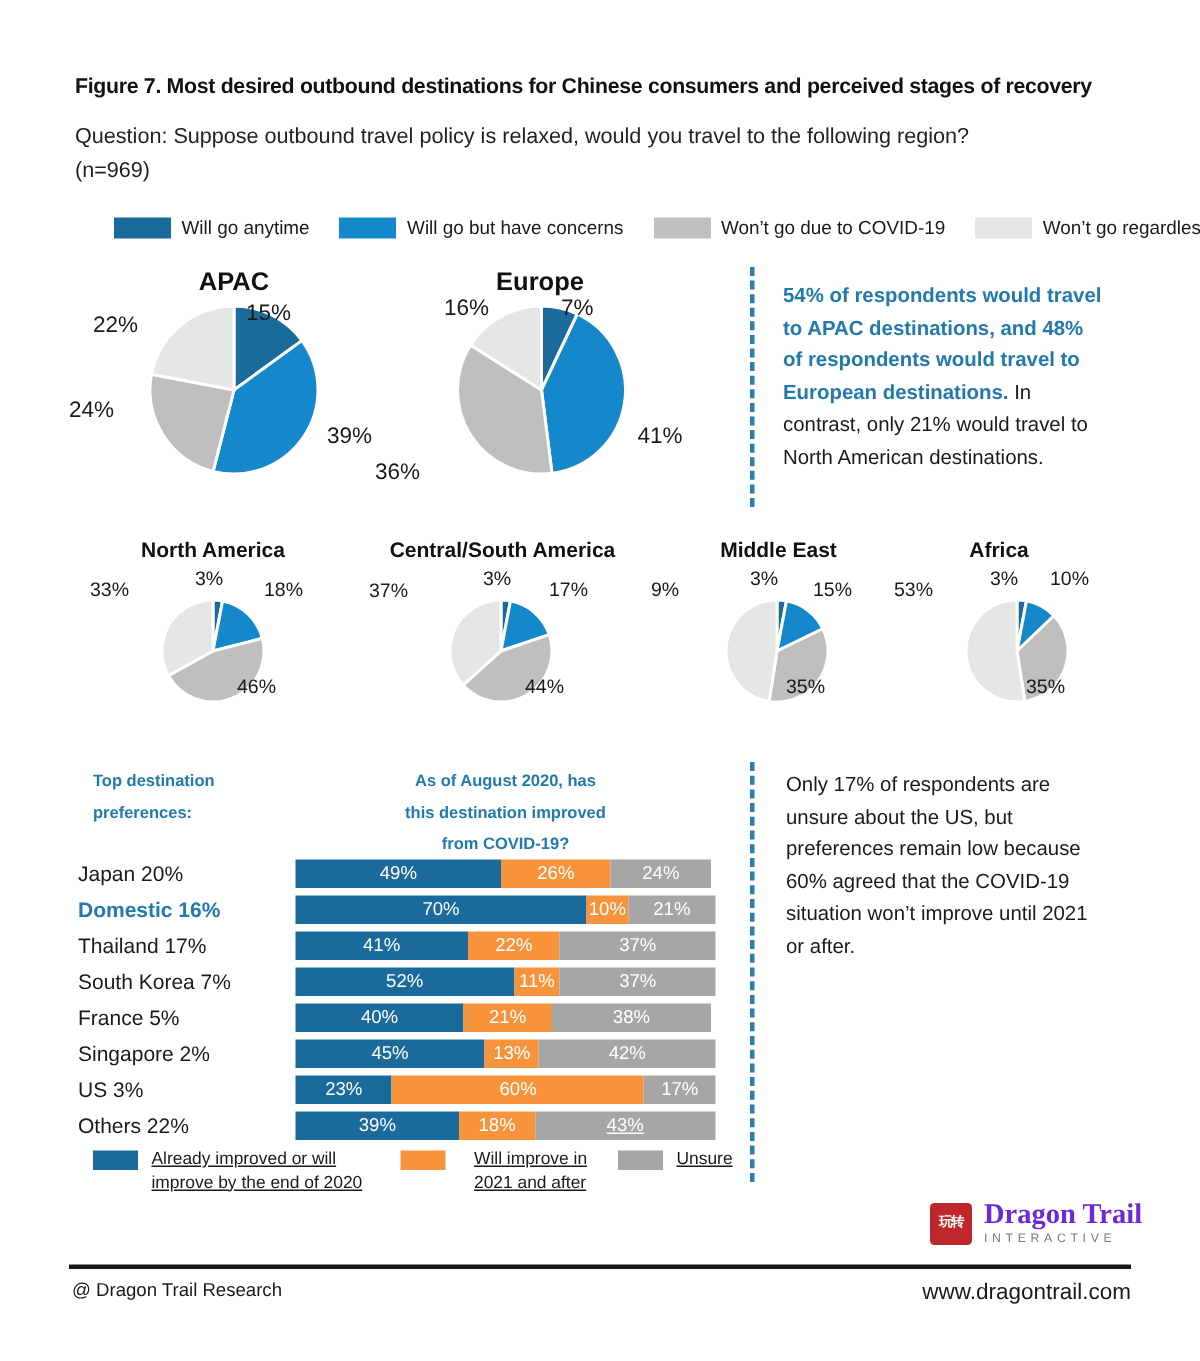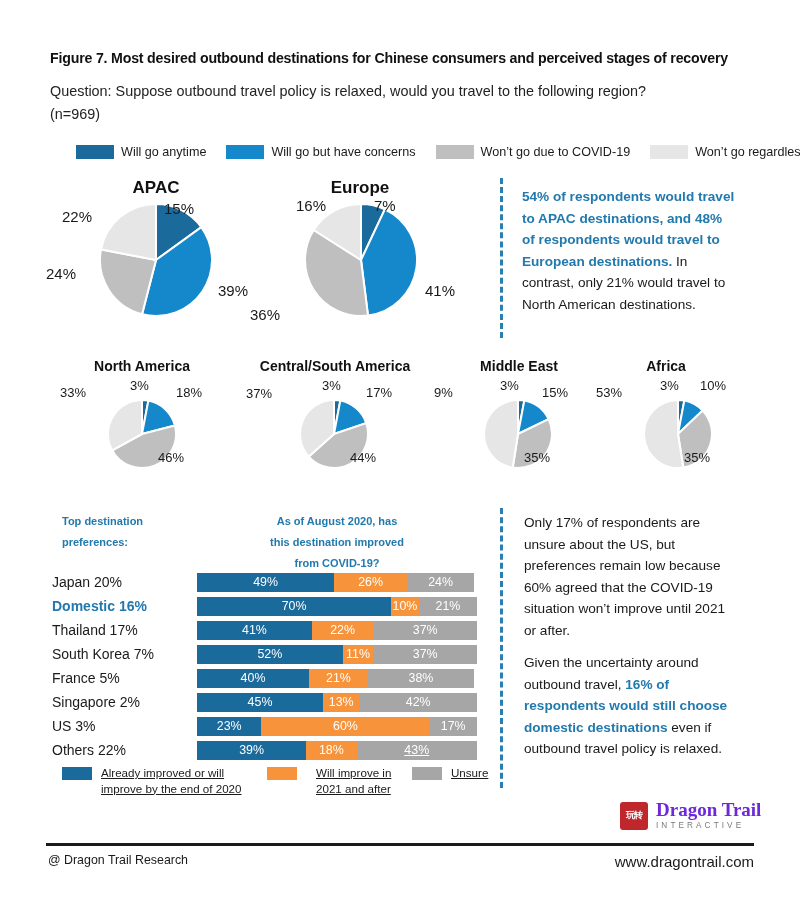--- a/index.html
+++ b/index.html
@@ -307,23 +307,20 @@
       <div class="blg" style="width: auto;">
         <span class="sw" style="background: rgb(166, 166, 166);"></span>
         <span class="tx">Unsure</span>
       </div>
     </div>
 
   <div class="vdash" style="left:500px;top:508px;height:280px;"></div>
 
   <div class="callout" style="left:524px;top:512px;width:216px;">Only 17% of respondents are unsure about the US, but preferences remain low because 60% agreed that the COVID-19 situation won’t improve until 2021 or after.</div>
 
-  <div class="callout" style="left:524px;top:652px;width:216px;">
-    <span>Given the uncertainty around outbound travel, </span><b>16% of respondents would still choose domestic destinations</b><span> even if outbound travel policy is relaxed.</span>
-  </div>
 
   <div class="logo">
     <div class="mark">玩转</div>
     <div>
       <div class="name">Dragon Trail</div>
       <div class="sub">INTERACTIVE</div>
     </div>
   </div>
 
   <div class="rule"></div>

